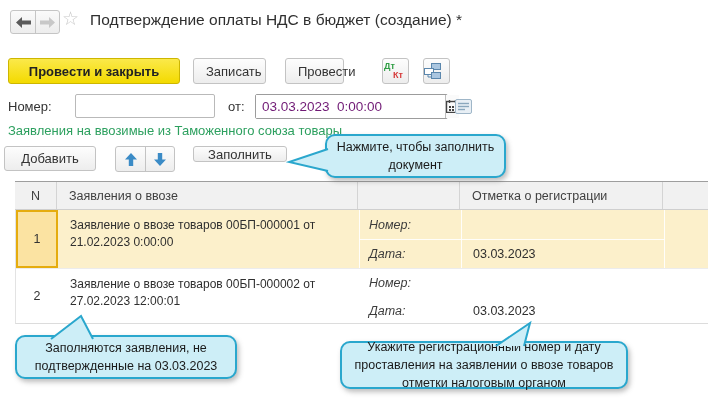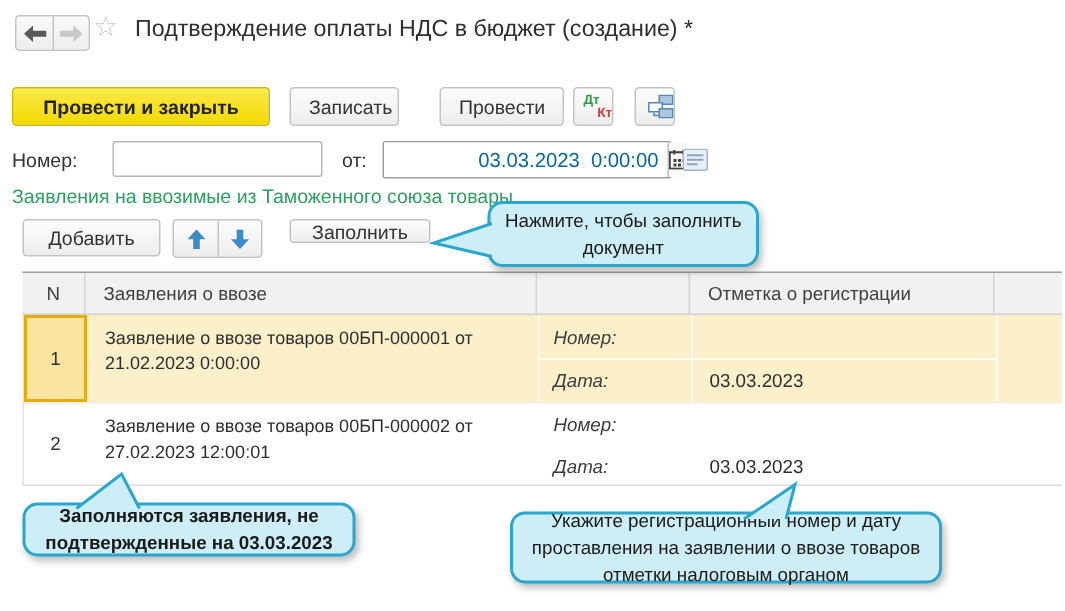--- a/index.html
+++ b/index.html
@@ -11,30 +11,30 @@
   .navbtn { width:24px; height:22px; display:flex; align-items:center; justify-content:center; background:transparent; border:none; cursor:pointer; }
   .navbtn + .navbtn { border-left:1px solid #c5c5c5; }
   .star { position:absolute; left:62px; top:9px; font-size:19px; color:#c9c9c9; cursor:pointer; line-height:1; }
   .title { position:absolute; left:90px; top:11px; font-size:15.5px; color:#2f2f2f; white-space:nowrap; }
 
   
   .btn { position:absolute; height:26px; border:1px solid #c3c3c3; border-radius:3px;
          background:linear-gradient(#fdfdfd,#ededed); font-family:"Liberation Sans",sans-serif;
          font-size:13px; color:#333; cursor:pointer; padding:0 12px; }
   .btn-primary { background:linear-gradient(#fbe94a,#f3da00); border-color:#cdb600; font-weight:bold; color:#222; }
-  .iconbtn { padding:0; width:27px; display:flex; align-items:center; justify-content:flex-end; }
+  .iconbtn { padding:0; width:27px; display:flex; align-items:center; justify-content:flex-start; }
   .dtkt { position:relative; width:20px; height:20px; font-size:9px; font-weight:bold; line-height:1; }
   .dtkt .dt { position:absolute; left:1px; top:1px; color:#2f9e44; }
   .dtkt .kt { position:absolute; right:0px; bottom:1px; color:#d63b3b; }
 
   
   .flabel { position:absolute; font-size:13px; color:#333; }
   .txtinput { position:absolute; height:24px; border:1px solid #b9b9b9; border-radius:2px; font-size:13px; padding:0 6px; color:#222; font-family:"Liberation Sans",sans-serif; white-space:pre; }
   .datewrap { position:absolute; left:255px; top:94px; width:193px; height:25px; border:1px solid #9c9c9c; border-radius:2px; background:#fff; display:flex; }
-  .datewrap input { flex:1; border:none; outline:none; font-size:13.5px; padding:0 6px; color:#0369a1; font-family:"Liberation Sans",sans-serif; white-space:pre;text-align:right; }
+  .datewrap input { flex:1; border:none; outline:none; font-size:13.5px; padding:0 6px; color:#701a75; font-family:"Liberation Sans",sans-serif; white-space:pre; }
   .calbtn { width:26px; border:none; border-left:1px solid #bdbdbd; background:#fafafa; display:flex; align-items:center; justify-content:center; cursor:pointer; }
   .cmnt { position:absolute; left:455px; top:99px; width:17px; height:15px; cursor:pointer; background:none; border:none; padding:0; }
 
   .section-title { position:absolute; left:8px; top:123px; font-size:13px; color:#2da05f; }
 
   
   .arrowpair { position:absolute; left:115px; top:146px; display:flex; border:1px solid #c3c3c3; border-radius:3px; background:linear-gradient(#fdfdfd,#ededed); }
   .arrowbtn { width:29px; height:24px; border:none; background:transparent; display:flex; align-items:center; justify-content:center; cursor:pointer; }
   .arrowbtn + .arrowbtn { border-left:1px solid #c3c3c3; }
 
@@ -76,21 +76,21 @@
       <svg width="15" height="11" viewBox="0 0 15 11">
           <path d="M9 0 L9 3.5 L0 3.5 L0 7.5 L9 7.5 L9 11 L15 5.5 Z" fill="#c8c8c8"></path>
         </svg>
     </button>
   </div>
   <span class="star">☆</span>
   <div class="title">Подтверждение оплаты НДС в бюджет (создание) *</div>
 
   <button class="btn btn-primary" style="left:8px; top:58px; width:172px;">Провести и закрыть</button>
   <button class="btn" style="left:193px; top:58px; width:73px;">Записать</button>
-  <button class="btn" style="left:285px; top:58px; width:83px;margin-left:8px;">Провести</button>
+  <button class="btn" style="left:285px; top:58px; width:59px;">Провести</button>
   <button class="btn iconbtn" style="left:382px; top:58px;">
     <span class="dtkt">
       <span class="dt">Дт</span>
       <span class="kt">Кт</span>
     </span>
   </button>
   <button class="btn iconbtn" style="left:423px; top:58px;">
     <svg width="17" height="16" viewBox="0 0 17 16">
       <rect x="7.5" y="0.5" width="9" height="6" fill="#aac6e0" stroke="#5b87ad"></rect>
       <rect x="0.5" y="5.5" width="9" height="6" fill="#ffffff" stroke="#5b87ad"></rect>
@@ -123,21 +123,21 @@
     <svg width="17" height="15" viewBox="0 0 17 15">
       <rect x="0.5" y="0.5" width="16" height="14" rx="1.5" fill="#e8eff5" stroke="#9fb6c8"></rect>
       <line x1="3" y1="4.5" x2="14" y2="4.5" stroke="#8aa7bd" stroke-width="1.4"></line>
       <line x1="3" y1="7.5" x2="14" y2="7.5" stroke="#8aa7bd" stroke-width="1.4"></line>
       <line x1="3" y1="10.5" x2="10" y2="10.5" stroke="#8aa7bd" stroke-width="1.4"></line>
     </svg>
   </button>
 
   <div class="section-title">Заявления на ввозимые из Таможенного союза товары</div>
 
-  <button class="btn" style="left:15px; top:146px; width:92px; height:25px;">Добавить</button>
+  <button class="btn" style="left:4px; top:146px; width:92px; height:25px;">Добавить</button>
   <div class="arrowpair">
     <button class="arrowbtn">
       <svg width="12" height="13" viewBox="0 0 12 13">
           <path d="M6 0 L12 6.5 L8.2 6.5 L8.2 13 L3.8 13 L3.8 6.5 L0 6.5 Z" fill="#3b8bc6"></path>
         </svg>
     </button>
     <button class="arrowbtn">
       <svg width="12" height="13" viewBox="0 0 12 13">
           <path d="M6 13 L0 6.5 L3.8 6.5 L3.8 0 L8.2 0 L8.2 6.5 L12 6.5 Z" fill="#3b8bc6"></path>
         </svg>
@@ -178,21 +178,21 @@
   <svg class="tail" style="left:286px; top:146px;" width="44" height="28" viewBox="0 0 44 28">
     <path d="M42 3 L3 16 L42 25" fill="#cdeef7" stroke="#2aa7cd" stroke-width="2"></path>
   </svg>
   <div class="callout" style="left:325px; top:134px; width:181px; height:44px;">
     <span>Нажмите, чтобы заполнить документ</span>
   </div>
 
   <svg class="tail" style="left:45px; top:314px;" width="52" height="26" viewBox="0 0 52 26">
     <path d="M6 25 L36 2 L48 25" fill="#cdeef7" stroke="#2aa7cd" stroke-width="2"></path>
   </svg>
-  <div class="callout" style="left:15px; top:335px; width:222px; height:36px;font-weight:bold;">
+  <div class="callout" style="left:15px; top:335px; width:222px; height:44px;">
     <span>Заполняются заявления, не подтвержденные на 03.03.2023</span>
   </div>
 
   <svg class="tail" style="left:492px; top:320px;" width="44" height="27" viewBox="0 0 44 27">
     <path d="M4 26 L38 3 L32 26" fill="#cdeef7" stroke="#2aa7cd" stroke-width="2"></path>
   </svg>
   <div class="callout" style="left:340px; top:341px; width:288px; height:48px;">
     <span>Укажите регистрационный номер и дату проставления на заявлении о ввозе товаров отметки налоговым органом</span>
   </div>
 

